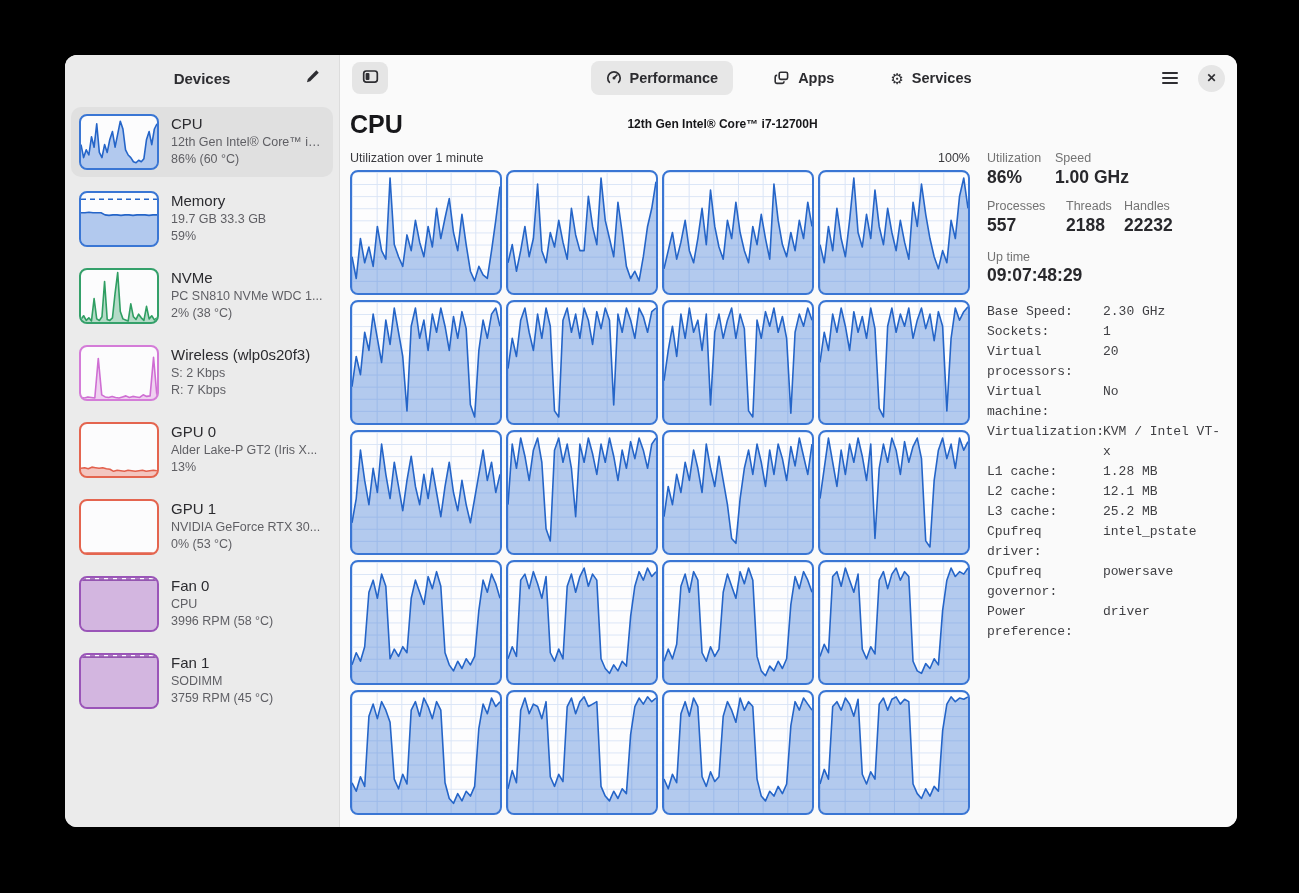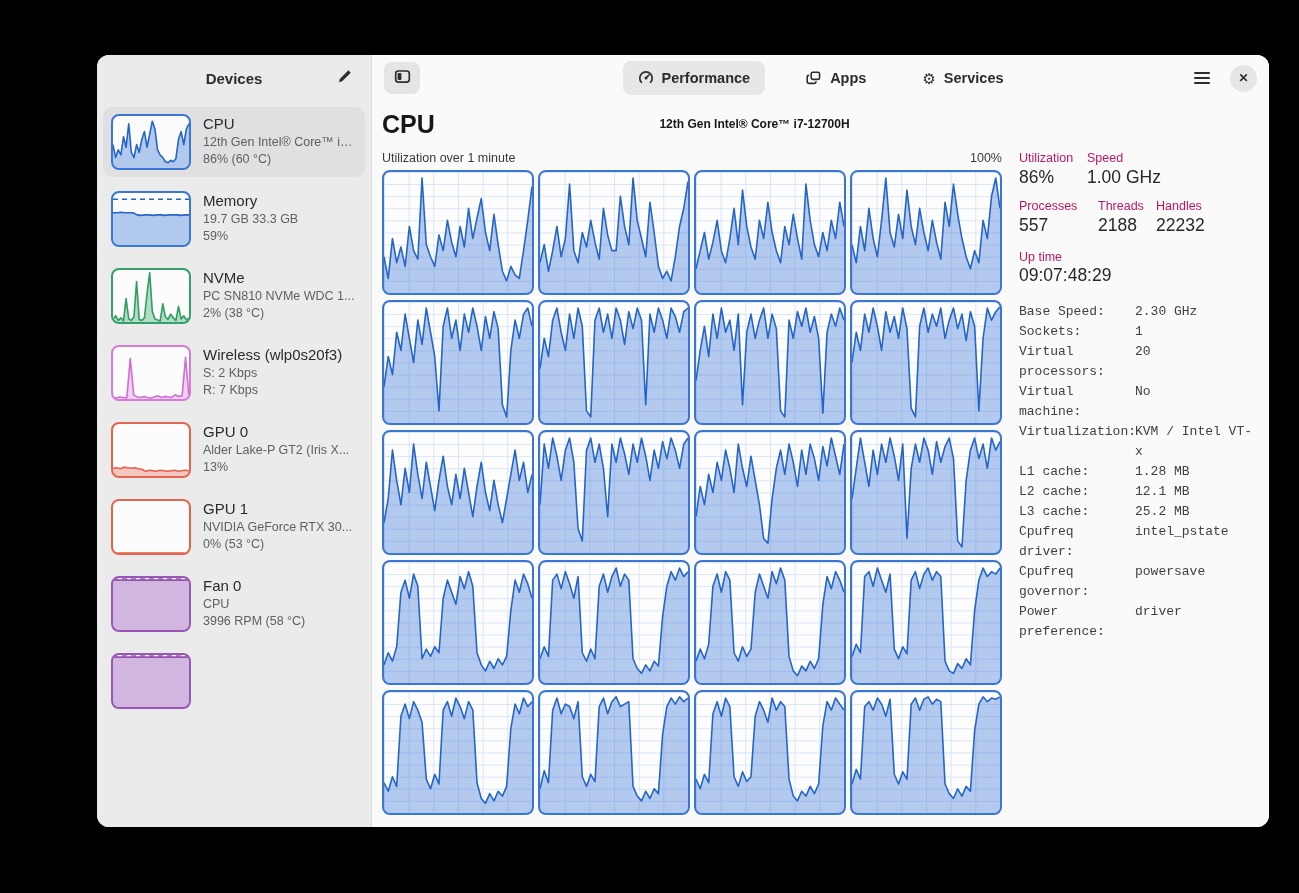--- a/index.html
+++ b/index.html
@@ -1,18 +1,18 @@
 <!DOCTYPE html>
 <html><head>
 <meta charset="utf-8">
 <style>
   html,body{margin:0;padding:0;background:#000;width:1299px;height:893px;overflow:hidden;
     font-family:"Liberation Sans","DejaVu Sans",sans-serif;-webkit-font-smoothing:antialiased;}
   .window{position:absolute;left:65px;top:55px;width:1172px;height:772px;border-radius:12px;
-    overflow:hidden;display:flex;background:#fafafa;margin-left:32px;}
+    overflow:hidden;display:flex;background:#fafafa;}
   
   .sidebar{width:275px;background:#ebebeb;display:flex;flex-direction:column;flex:none;
     border-right:1px solid #dcdcdc;box-sizing:border-box;}
   .sidebar-header{height:46px;display:flex;align-items:center;justify-content:center;position:relative;flex:none;}
   .sidebar-title{font-weight:bold;font-size:15px;color:#2d2d31;}
   .edit-btn{position:absolute;right:16px;top:12px;width:22px;height:22px;display:flex;align-items:center;
     justify-content:center;cursor:pointer;background:none;border:none;padding:0;}
   .device-list{flex:1;padding:6px 6px 6px 6px;overflow:hidden;}
   .device-item{display:flex;gap:12px;padding:7px 8px;border-radius:10px;margin-bottom:7px;align-items:flex-start;cursor:pointer;}
   .device-item.selected{background:#e0e0e0;}
@@ -48,22 +48,22 @@
       linear-gradient(#d9e4f6 1px,transparent 1px),
       linear-gradient(90deg,#d9e4f6 1px,transparent 1px),#fdfdfe;
     background-size:calc(100%/6) calc(100%/10);overflow:hidden;}
   .chart svg{width:100%;height:100%;display:block;}
   
   .stats-col{flex:1;padding-left:17px;min-width:0;}
   .stat-group{margin-bottom:11px;}
   .sg-row{display:grid;}
   .sg-row.r1{grid-template-columns:68px auto;}
   .sg-row.r2{grid-template-columns:79px 58px auto;}
-  .stat-label{font-size:12.5px;color:#be185d;margin-bottom:2px;}
-  .stat-value{font-size:17.5px;font-weight:normal;color:#28282c;}
+  .stat-label{font-size:12.5px;color:#737373;margin-bottom:2px;}
+  .stat-value{font-size:17.5px;font-weight:bold;color:#28282c;}
   .details{margin-top:16px;font-size:13px;color:#404044;}
   .detail-row{display:flex;line-height:20px;font-family:Liberation Mono, monospace;}
   .detail-label{width:116px;flex:none;}
   .icon-dark{color:#2e2e32;}
 </style>
 </head>
 <body>
 
 <div class="window">
 
@@ -172,20 +172,25 @@
             <div class="device-status">3996 RPM (58 °C)</div>
           </div>
         </div>
         <div class="device-item">
           <div class="thumb" style="border-color:#9a55b8">
             <svg viewBox="0 0 100 100" preserveAspectRatio="none">
               <polygon points="0,100 0.00,4.00 6.67,4.00 13.33,4.00 20.00,4.00 26.67,4.00 33.33,4.00 40.00,4.00 46.67,4.00 53.33,4.00 60.00,4.00 66.67,4.00 73.33,4.00 80.00,4.00 86.67,4.00 93.33,4.00 100.00,4.00 100,100" fill="rgba(154,85,184,0.42)"></polygon>
               <polyline points="0.00,4.00 6.67,4.00 13.33,4.00 20.00,4.00 26.67,4.00 33.33,4.00 40.00,4.00 46.67,4.00 53.33,4.00 60.00,4.00 66.67,4.00 73.33,4.00 80.00,4.00 86.67,4.00 93.33,4.00 100.00,4.00" fill="none" stroke="#9455b0" stroke-width="1.6" vector-effect="non-scaling-stroke" stroke-linejoin="round"></polyline>
               <line x1="0" x2="100" y1="2" y2="2" stroke="#9455b0" stroke-width="1.4" vector-effect="non-scaling-stroke" stroke-dasharray="5 4"></line>
             </svg>
+          </div>
+          <div class="device-text">
+            <div class="device-name">Fan 1</div>
+            <div class="device-desc">SODIMM</div>
+            <div class="device-status">3759 RPM (45 °C)</div>
           </div>
         </div>
       </div>
   </div>
 
   <div class="main">
 
     <div class="main-header">
       <button class="toggle-btn">
         <span>

